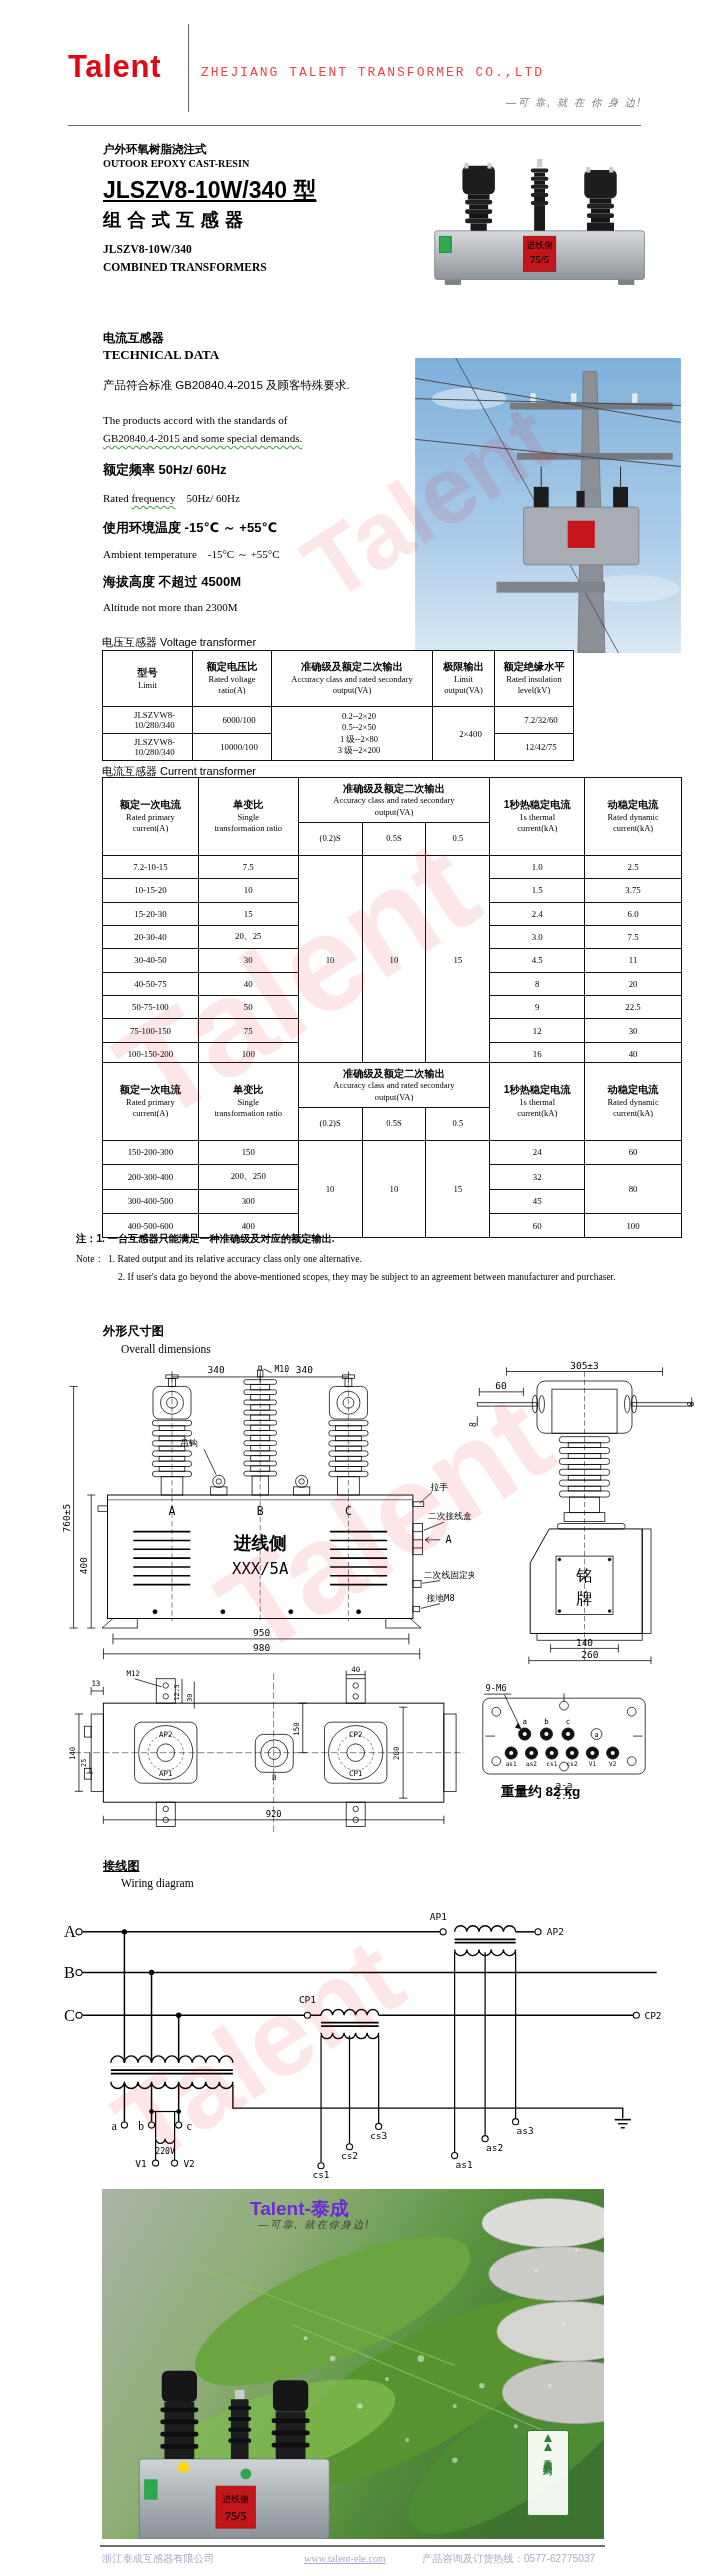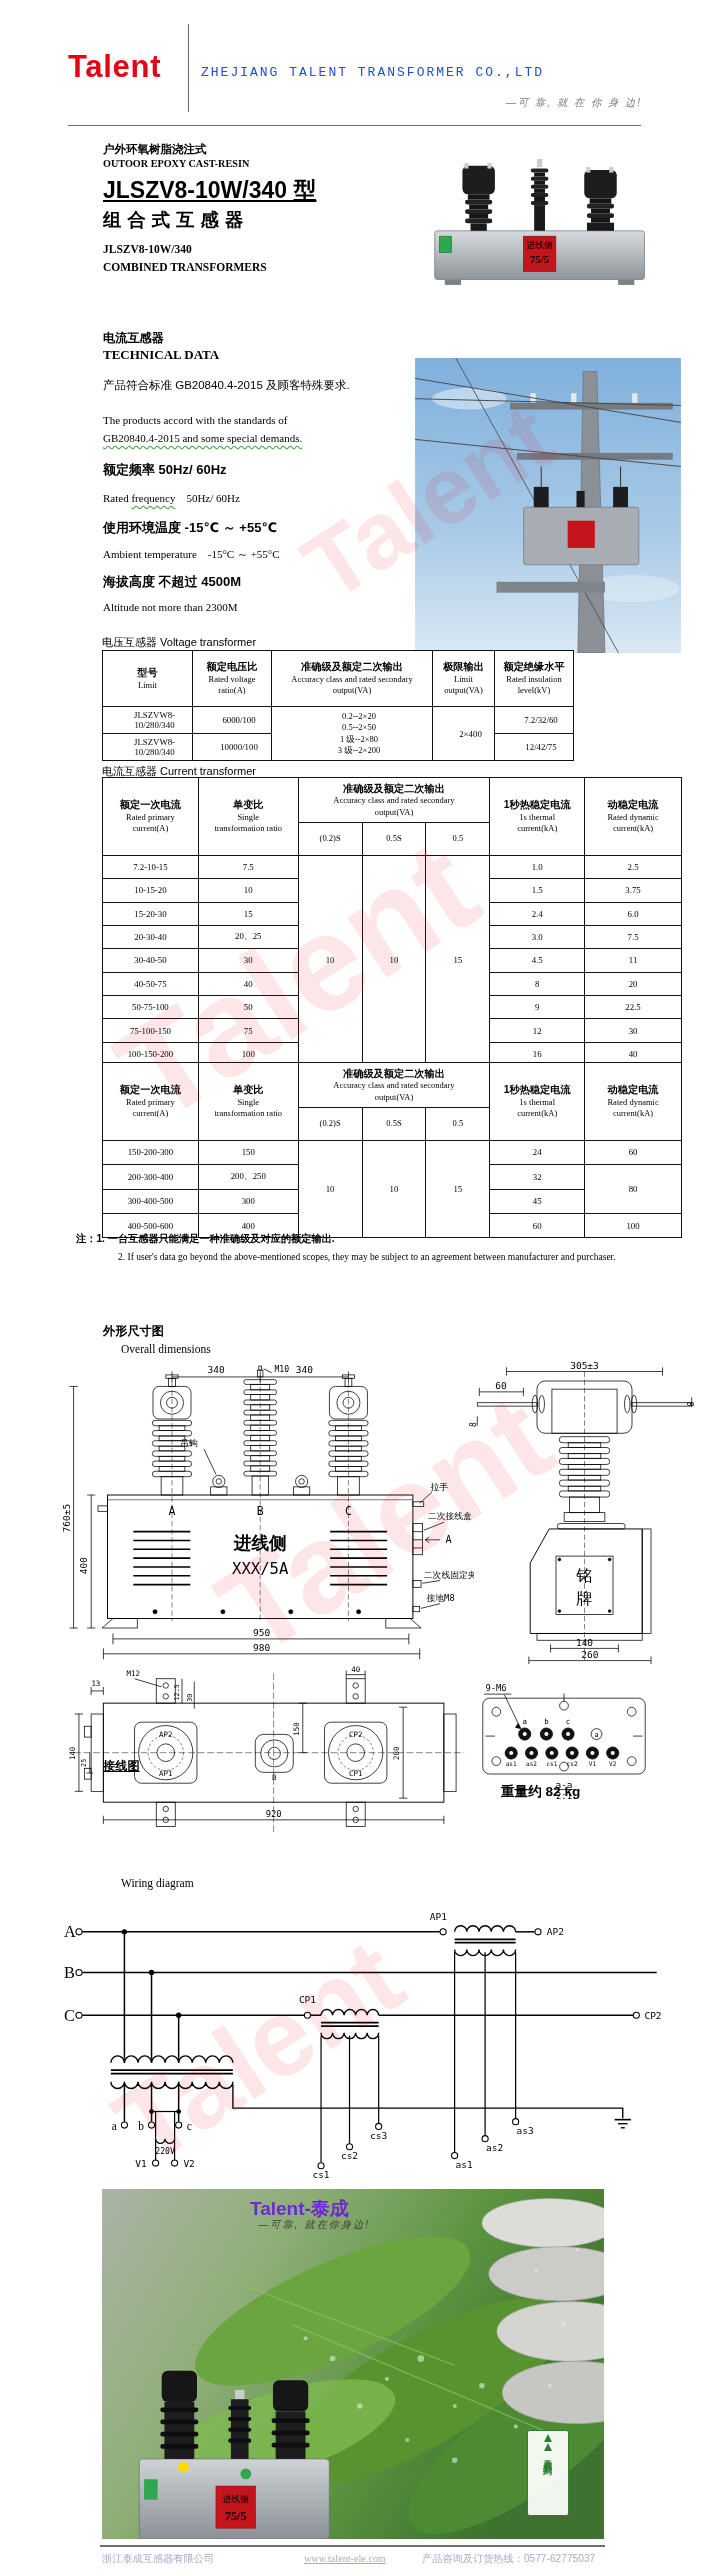--- a/index.html
+++ b/index.html
@@ -6,21 +6,21 @@
   body{font-family:"Liberation Serif",serif;color:#000;}
   #page{position:relative;width:707px;height:2576px;background:#fff;overflow:hidden;}
   .abs{position:absolute;}
   .cjk{font-family:"Liberation Sans","DejaVu Sans",sans-serif;}
   .serif{font-family:"Liberation Serif",serif;}
   .b{font-weight:bold;}
   .wavy{text-decoration:underline;text-decoration-style:wavy;text-decoration-color:#3fa03f;text-underline-offset:2.7px;}
   
   .logo{font-size:31px;font-weight:bold;color:#e30613;letter-spacing:0.7px;}
   .vline{width:0.7px;background:#666;}
-  .company{font-size:13px;color:#1d4ed8;letter-spacing:2px;font-family:"Liberation Mono","DejaVu Sans Mono",monospace;}
+  .company{font-size:13px;color:#ef4444;letter-spacing:2px;font-family:"Liberation Mono","DejaVu Sans Mono",monospace;}
   .slogan{font-size:10.2px;color:#787878;font-style:italic;letter-spacing:2px;}
   .hrule{background:#6e6e6e;}
   
   table{border-collapse:collapse;background:#fff;}
   th,td{border:0.7px solid #111;text-align:center;vertical-align:middle;padding:0.7px 2px;}
   .hcn{font-family:"Liberation Sans","DejaVu Sans",sans-serif;font-weight:bold;font-size:10.2px;line-height:13.6px;}
   .hen{font-family:"Liberation Serif",serif;font-weight:normal;font-size:8.5px;line-height:11.5px;}
   .cell{font-size:8.8px;font-family:"Liberation Serif",serif;}
   .vt td{height:24.4px;padding-left:16px;}
   .acc-lines div{line-height:11.5px;font-size:8.5px;}
@@ -392,20 +392,24 @@
         <td class="cell">60</td>
         <td class="cell">100</td>
       </tr>
     </tbody>
   </table>
 
   <div class="abs" style="left:76px;top:1229px;width:583px;">
     <div style="display:flex;">
       <span class="notecn">注：</span>
       <span class="notecn">1. 一台互感器只能满足一种准确级及对应的额定输出.</span>
+    </div>
+    <div style="display:flex;margin-top:2.7px;">
+      <span class="noteen">Note：</span>
+      <span class="noteen" style="padding-left:4.1px;">1. Rated output and its relative accuracy class only one alternative.</span>
     </div>
     <div class="noteen" style="padding-left:42px;">2. If user's data go beyond the above-mentioned scopes, they may be subject to an agreement between manufacturer and purchaser.</div>
   </div>
 
   <div class="abs cjk b" style="left:103px;top:1323px;font-size:12.2px;">外形尺寸图</div>
   <div class="abs serif" style="left:121px;top:1343px;font-size:11.5px;">Overall dimensions</div>
 
   <svg class="abs dwg" style="left:60px;top:1362px;" width="414" height="302" viewBox="0 0 610 445">
     <g stroke="#000" stroke-width="1.1" fill="none">
 
@@ -756,21 +760,21 @@
       <text x="142" y="125" font-size="9" text-anchor="middle">cs2</text>
       <text x="172" y="125" font-size="9" text-anchor="middle">V1</text>
       <text x="202" y="125" font-size="9" text-anchor="middle">V2</text>
       <text x="130" y="157" font-size="14" text-anchor="middle">a-a</text>
       <text x="130" y="174" font-size="13" text-anchor="middle">2:1</text>
     </g>
   </svg>
 
   <div class="abs cjk b" style="left:501px;top:1783px;font-size:13.6px;">重量约 82 kg</div>
 
-  <div class="abs cjk b" style="left:103px;top:1758px;font-size:12.2px;text-decoration:underline;">接线图</div>
+  <div class="abs cjk b" style="left:103px;top:1858px;font-size:12.2px;text-decoration:underline;">接线图</div>
   <div class="abs serif" style="left:121px;top:1877px;font-size:11.5px;">Wiring diagram</div>
 
   <svg class="abs" style="left:60px;top:1901px;" width="617" height="280" viewBox="0 0 910 412">
     <g stroke="#000" stroke-width="2.2" fill="none">
 
       <circle cx="28" cy="45" r="4.5" stroke-width="1.6"></circle>
         <line x1="33" y1="45" x2="560" y2="45"></line>
       <circle cx="565" cy="45" r="4.5" stroke-width="1.6"></circle>
       <path d="M582 45 a9 9 0 0 1 18 0 a9 9 0 0 1 18 0 a9 9 0 0 1 18 0 a9 9 0 0 1 18 0 a9 9 0 0 1 18 0" stroke-width="2"></path>
       <line x1="672" y1="45" x2="700" y2="45"></line>

